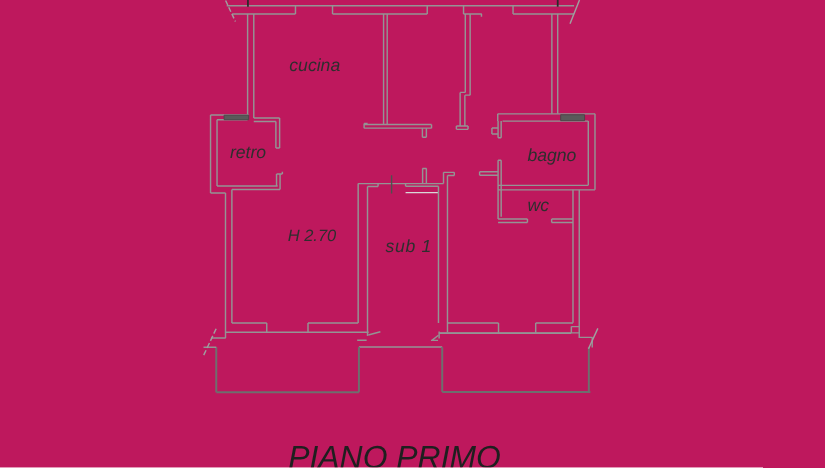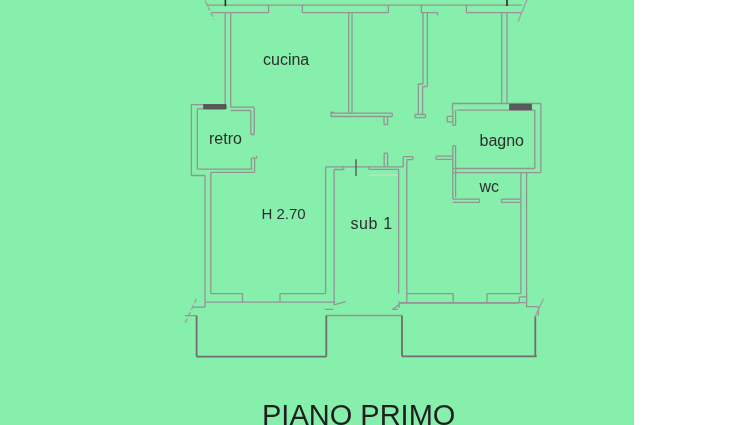--- a/index.html
+++ b/index.html
@@ -1,17 +1,17 @@
 <!DOCTYPE html>
 <html><head>
 <meta charset="utf-8">
 <style>
   html,body{margin:0;padding:0;background:#ffffff;}
-  .page{position:relative;width:634px;height:425px;background:#86efac;overflow:hidden;
-        font-family:"Liberation Sans", sans-serif;}
+  .page{position:relative;width:750px;height:425px;background:#be185d;overflow:hidden;
+        font-family:"Liberation Sans", sans-serif;font-style:italic;}
   svg{position:absolute;left:0;top:0;}
   .lbl{fill:#2e2e2e;font-family:"Liberation Sans", sans-serif;font-size:16px;}
 </style>
 </head>
 <body>
 <div class="page">
 <svg width="750" height="425" viewBox="0 0 750 425" fill="none">
 <defs>
         <filter id="soft" x="-5%" y="-5%" width="110%" height="110%">
           <feGaussianBlur stdDeviation="0.35"></feGaussianBlur>

